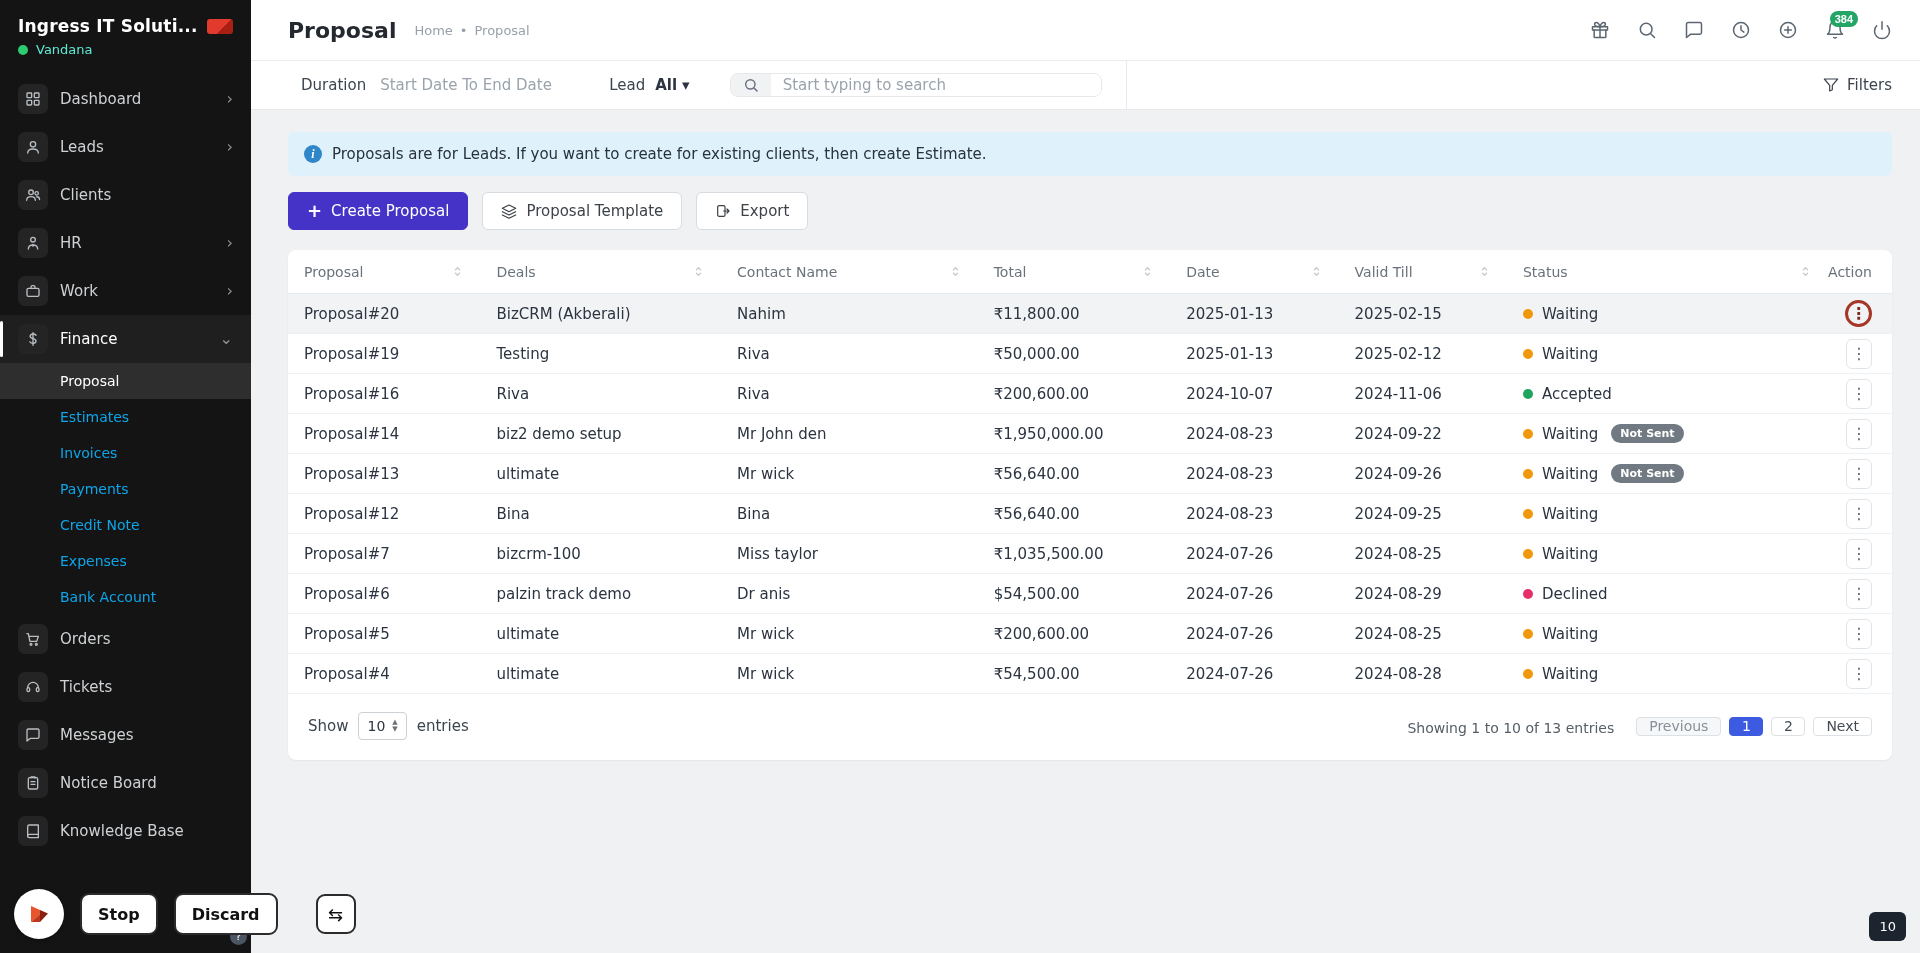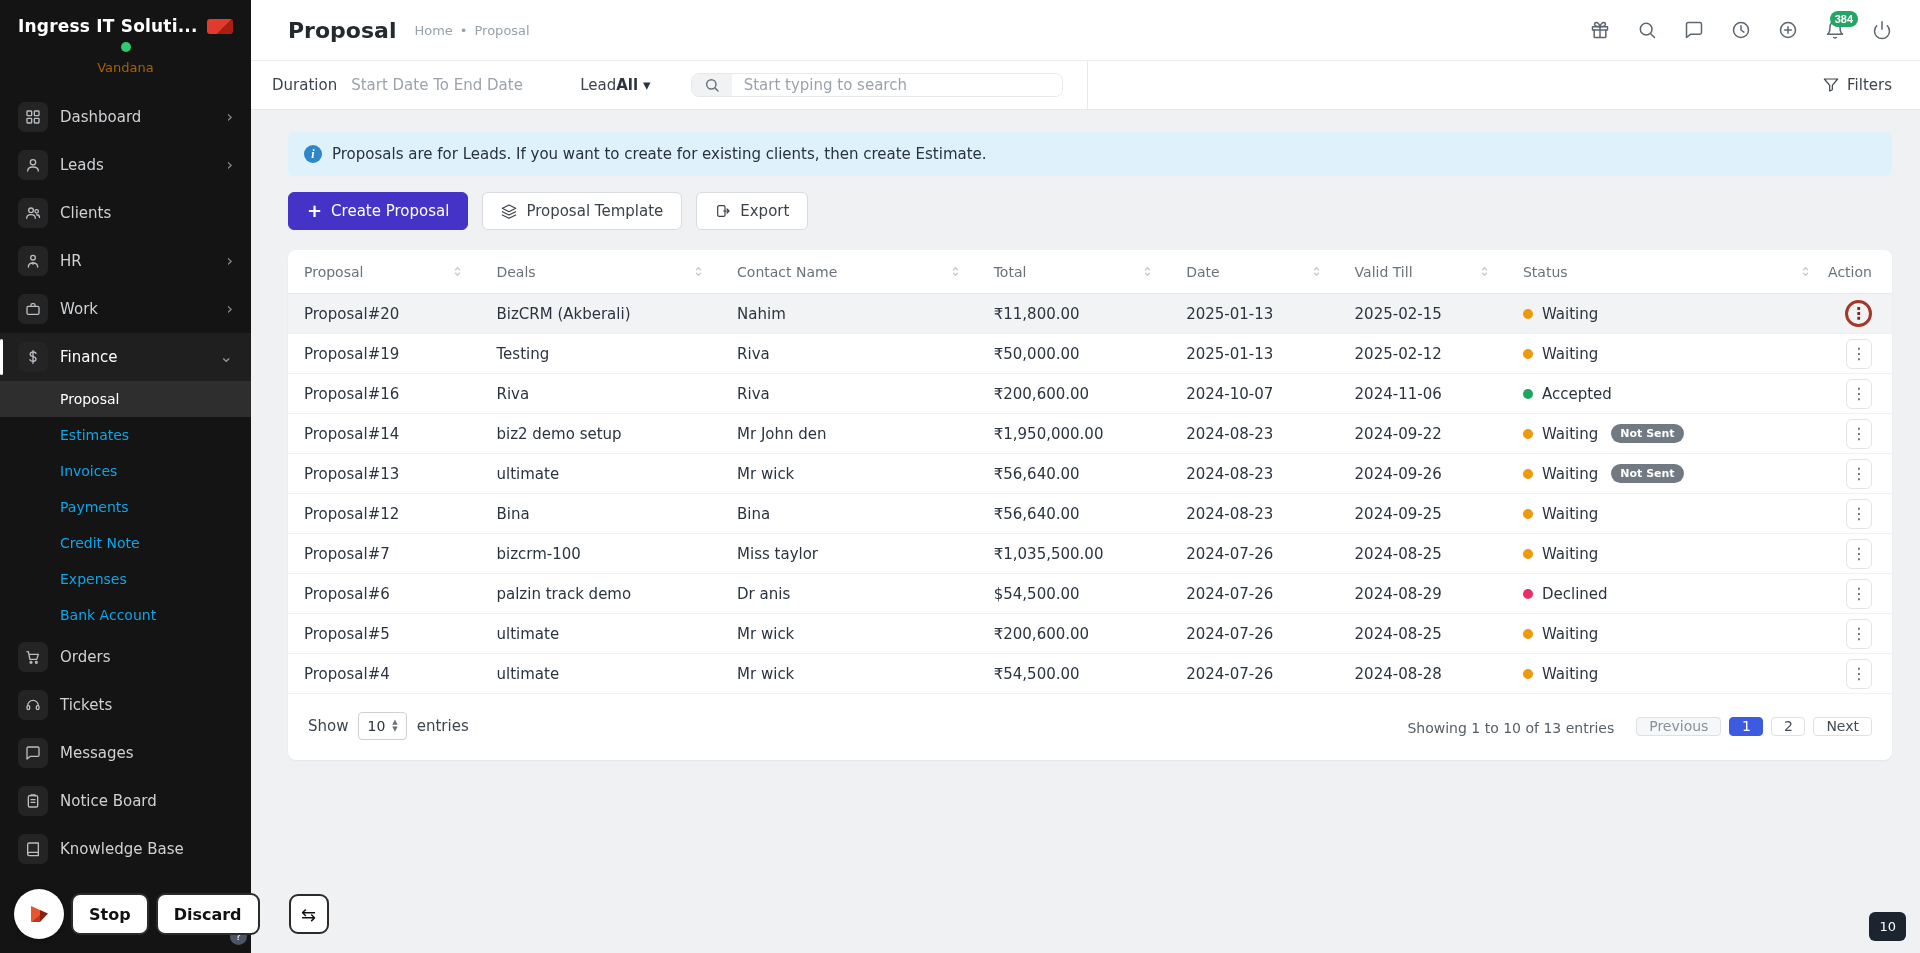--- a/index.html
+++ b/index.html
@@ -5,21 +5,21 @@
   * { box-sizing: border-box; margin: 0; padding: 0; }
   html, body { width: 1920px; height: 953px; overflow: hidden; }
   body { font-family: "DejaVu Sans", "Liberation Sans", sans-serif; background: #eff1f3; color: #2b3440; }
 
   
   .sidebar { position: fixed; left: 0; top: 0; width: 251px; height: 100%; background: #141414; z-index: 5; }
   .company { padding: 16px 18px 10px; }
   .company-top { display: flex; align-items: center; justify-content: space-between; }
   .company-name { color: #fff; font-size: 17px; font-weight: bold; letter-spacing: .2px; }
   .company-logo { width: 26px; height: 15px; border-radius: 3px; background: linear-gradient(135deg,#e23b2e 60%,#a91f14 60%); }
-  .company-sub { display: flex; align-items: center; gap: 8px; margin-top: 6px; font-size: 13px; color: #a16207; flex-direction: column; }
+  .company-sub { display: flex; align-items: center; gap: 8px; margin-top: 6px; font-size: 13px; color: #5eead4; }
   .online-dot { width: 10px; height: 10px; border-radius: 50%; background: #2ecc71; }
   .menu { margin-top: 8px; }
   .menu-item { display: flex; align-items: center; gap: 12px; height: 48px; padding: 0 18px; font-size: 15px; color: #cfd2d5; cursor: pointer; position: relative; }
   .menu-icon { width: 30px; height: 30px; min-width: 30px; border-radius: 7px; background: #242424; display: flex; align-items: center; justify-content: center; color: #b9bec3; }
   .menu-icon svg { width: 16px; height: 16px; }
   .chev { margin-left: auto; color: #8d9298; font-size: 16px; line-height: 1; }
   .menu-item.parent-active { background: #1f1f1f; color: #fff; }
   .menu-item.parent-active::before { content: ""; position: absolute; left: 0; top: 6px; bottom: 6px; width: 3px; background: #fff; border-radius: 2px; }
   .submenu-item { height: 36px; display: flex; align-items: center; padding-left: 60px; font-size: 14px; color: #0ea5e9; cursor: pointer; }
   .submenu-item.active { background: #2e2e2e; color: #fff; }
@@ -28,25 +28,25 @@
   .main { margin-left: 251px; height: 100%; display: flex; flex-direction: column; }
 
   .topbar { height: 61px; background: #fff; display: flex; align-items: center; padding: 0 28px 0 37px; border-bottom: 1px solid #ececee; }
   .page-title { font-size: 22px; font-weight: bold; color: #23292f; }
   .breadcrumb { display: flex; align-items: center; gap: 7px; margin-left: 18px; font-size: 13px; color: #98a1a9; }
   .topbar-icons { margin-left: auto; display: flex; align-items: center; gap: 27px; color: #5c6670; }
   .topbar-icons svg { width: 20px; height: 20px; display: block; }
   .icon-btn { position: relative; cursor: pointer; background: none; border: none; color: #5c6670; }
   .notif-badge { position: absolute; top: -9px; right: -13px; background: #23a566; color: #fff; font-size: 11px; font-weight: bold; padding: 2px 5px; border-radius: 8px; line-height: 1.1; }
 
-  .filterbar { height: 49px; background: #fff; display: flex; align-items: center; padding: 0 28px 0 21px; border-bottom: 1px solid #e7e9eb; }
+  .filterbar { height: 49px; background: #fff; display: flex; align-items: center; padding: 0 28px 0 50px; border-bottom: 1px solid #e7e9eb; }
   .filter-label { font-size: 15px; color: #3c454e; }
   .duration-input { border: none; outline: none; font-size: 15px; color: #3c454e; margin-left: 14px; width: 195px; font-family: inherit; }
   .duration-input::placeholder { color: #9aa3ac; }
-  .lead-group { display: flex; align-items: center; margin-left: 34px; }
+  .lead-group { display: flex; align-items: center; gap: 10px; margin-left: 34px; }
   .lead-select { display: flex; align-items: center; gap: 5px; font-size: 15px; font-weight: bold; color: #2b3440; cursor: pointer; background: none; border: none; font-family: inherit; }
   .search-box { display: flex; align-items: center; margin-left: 40px; border: 1px solid #e6e8ea; border-radius: 8px; height: 24px; overflow: hidden; }
   .search-icon-box { width: 40px; height: 100%; background: #f0f2f4; display: flex; align-items: center; justify-content: center; color: #6b7280; }
   .search-icon-box svg { width: 16px; height: 16px; }
   .search-input { border: none; outline: none; height: 100%; width: 330px; padding: 0 12px; font-size: 15px; color: #3c454e; font-family: inherit; }
   .search-input::placeholder { color: #9aa3ac; }
   .filter-divider { width: 1px; height: 49px; background: #e7e9eb; margin-left: 24px; }
   .filters-btn { margin-left: auto; display: flex; align-items: center; gap: 8px; background: none; border: none; font-size: 15px; color: #3c454e; cursor: pointer; font-family: inherit; }
   .filters-btn svg { width: 16px; height: 16px; }
 
@@ -90,21 +90,21 @@
   .page-size { display: inline-flex; align-items: center; gap: 7px; border: 1px solid #ccd1d6; border-radius: 4px; padding: 5px 8px; cursor: pointer; background: #fff; font-size: 14px; color: #2b3440; font-family: inherit; }
   .spinner { display: flex; flex-direction: column; font-size: 7px; line-height: .95; color: #6a7278; }
   .pager { margin-left: auto; display: flex; align-items: flex-end; gap: 8px; }
   .pager-summary { font-size: 14px; color: #555e66; margin-right: 14px; }
   .page-btn { height: 19px; min-width: 34px; padding: 0 12px; border-radius: 4px; border: 1px solid #dde0e4; background: #fff; color: #444c54; font-size: 14px; cursor: pointer; font-family: inherit; }
   .page-btn.prev { background: #f6f7f8; color: #8a9097; }
   .page-num { padding: 0; }
   .page-num.active { background: #3d5be0; border-color: #3d5be0; color: #fff; }
 
   
-  .record-bar { position: fixed; left: 14px; bottom: 14px; display: flex; align-items: center; gap: 7px; z-index: 10; }
+  .record-bar { position: fixed; left: 14px; bottom: 14px; display: flex; align-items: center; gap: 16px; z-index: 10; }
   .record-logo { width: 50px; height: 50px; border-radius: 50%; background: #fff; box-shadow: 0 1px 4px rgba(0,0,0,.35); display: flex; align-items: center; justify-content: center; }
   .record-logo svg { width: 34px; height: 34px; }
   .ctl-btn { height: 42px; padding: 0 16px; background: #fff; border: 2px solid #2b2b2b; border-radius: 9px; font-size: 16px; font-weight: bold; color: #111; cursor: pointer; font-family: inherit; }
   .swap-btn { width: 40px; height: 40px; margin-left: 22px; background: #fff; border: 2px solid #2b2b2b; border-radius: 9px; font-size: 18px; color: #111; cursor: pointer; display: flex; align-items: center; justify-content: center; font-family: inherit; }
   .help-bubble { position: fixed; left: 230px; bottom: 8px; width: 17px; height: 17px; border-radius: 50%; background: #4b5563; color: #fff; font-size: 11px; display: flex; align-items: center; justify-content: center; z-index: 9; cursor: pointer; }
   .corner-badge { position: fixed; right: 14px; bottom: 12px; background: #1c2430; color: #fff; font-size: 13px; padding: 7px 10px; border-radius: 6px; z-index: 10; }
 </style>
 </head>
 <body>
 

